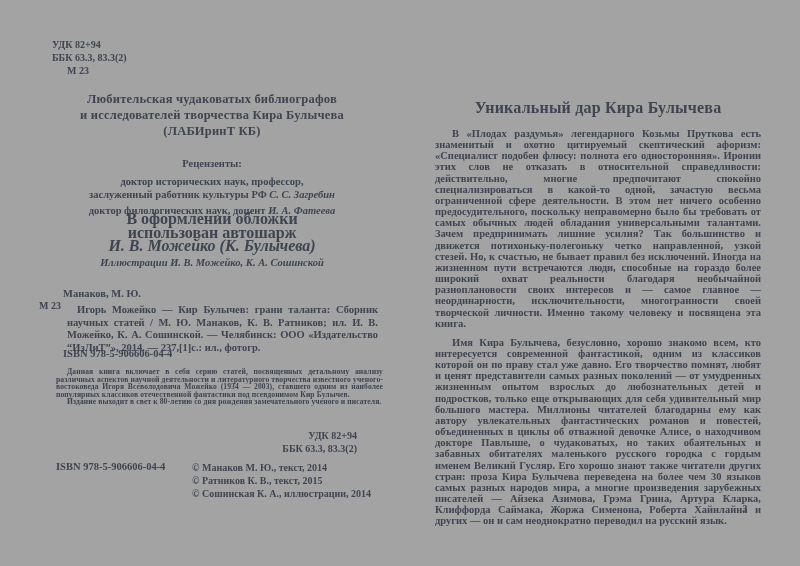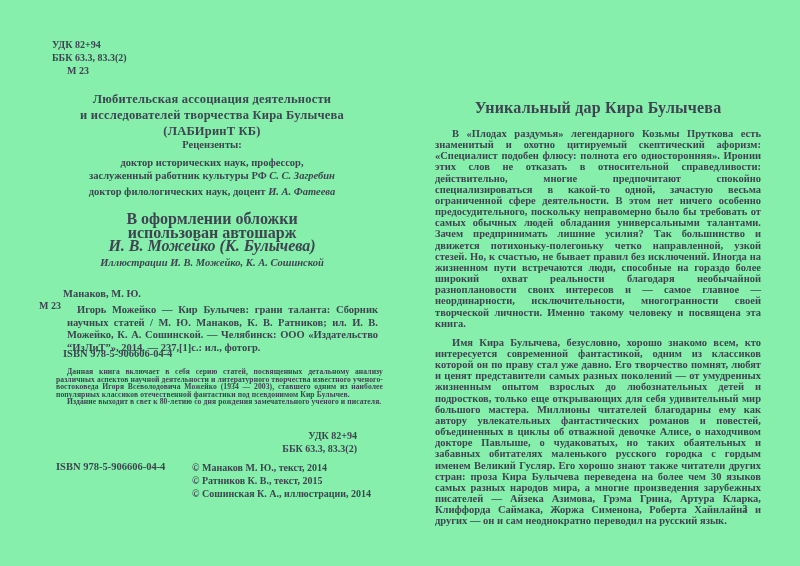--- a/index.html
+++ b/index.html
@@ -1,31 +1,31 @@
 <!DOCTYPE html>
 <html><head>
 <meta charset="utf-8">
 <style>
   html,body{margin:0;padding:0;background:#ffffff;}
   #stage{
-    position:relative;width:800px;height:566px;background:#86efac;overflow:hidden;
+    position:relative;width:800px;height:566px;background:#a3a3a3;overflow:hidden;
     font-family:"Liberation Serif","DejaVu Serif",serif;
     color:#3e4450;font-weight:bold;
   }
   .abs{position:absolute;}
   .center{text-align:center;}
   .right{text-align:right;}
   .just{text-align:justify;}
   .italic{font-style:italic;}
 
   
   #codes-top{left:52px;top:38px;font-size:10px;line-height:13px;}
   #codes-top .m{padding-left:15px;}
   #association{left:52px;top:91px;width:320px;font-size:12.5px;line-height:16px;letter-spacing:.2px;}
-  #reviewers{left:52px;top:138px;width:320px;font-size:10.5px;line-height:13.5px;}
+  #reviewers{left:52px;top:157px;width:320px;font-size:10.5px;line-height:13.5px;}
   #reviewers .label{margin-bottom:4px;}
   #reviewers .line3{margin-top:2px;}
   #cover-note{left:52px;top:212px;width:320px;font-size:16px;line-height:13.5px;}
   #illustrations{left:52px;top:256px;width:320px;font-size:10.5px;line-height:13.5px;}
   #bib{left:63px;top:288px;width:319px;font-size:10.5px;line-height:12.4px;}
   #bib .m23{position:absolute;left:-24px;top:12px;font-size:10px;}
   #bib .entry{margin:4px;text-indent:10px;}
   #isbn-mid{left:63px;top:348px;font-size:10.5px;}
   #annotation{left:56px;top:368px;width:327px;font-size:7.6px;line-height:7.6px;letter-spacing:.1px;font-family:Liberation Serif, serif;}
   #annotation p{margin:0;text-indent:11px;}
@@ -44,21 +44,21 @@
 
 <div id="stage">
 
   <div class="abs" id="codes-top">
     <div>УДК 82+94</div>
     <div>ББК 63.3, 83.3(2)</div>
     <div class="m">М 23</div>
   </div>
 
   <div class="abs center" id="association">
-    <div>Любительская ассоциация деятельности</div>
+    <div>Любительская чудаковатых библиографов</div>
     <div>и исследователей творчества Кира Булычева</div>
     <div>(ЛАБИринТ КБ)</div>
   </div>
 
   <div class="abs center" id="reviewers">
     <div class="label">Рецензенты:</div>
     <div><span>доктор исторических наук, профессор,</span><span class="italic"></span></div>
     <div><span>заслуженный работник культуры РФ </span><span class="italic">С. С. Загребин</span></div>
     <div class="line3"><span>доктор филологических наук, доцент </span><span class="italic">И. А. Фатеева</span></div>
   </div>

